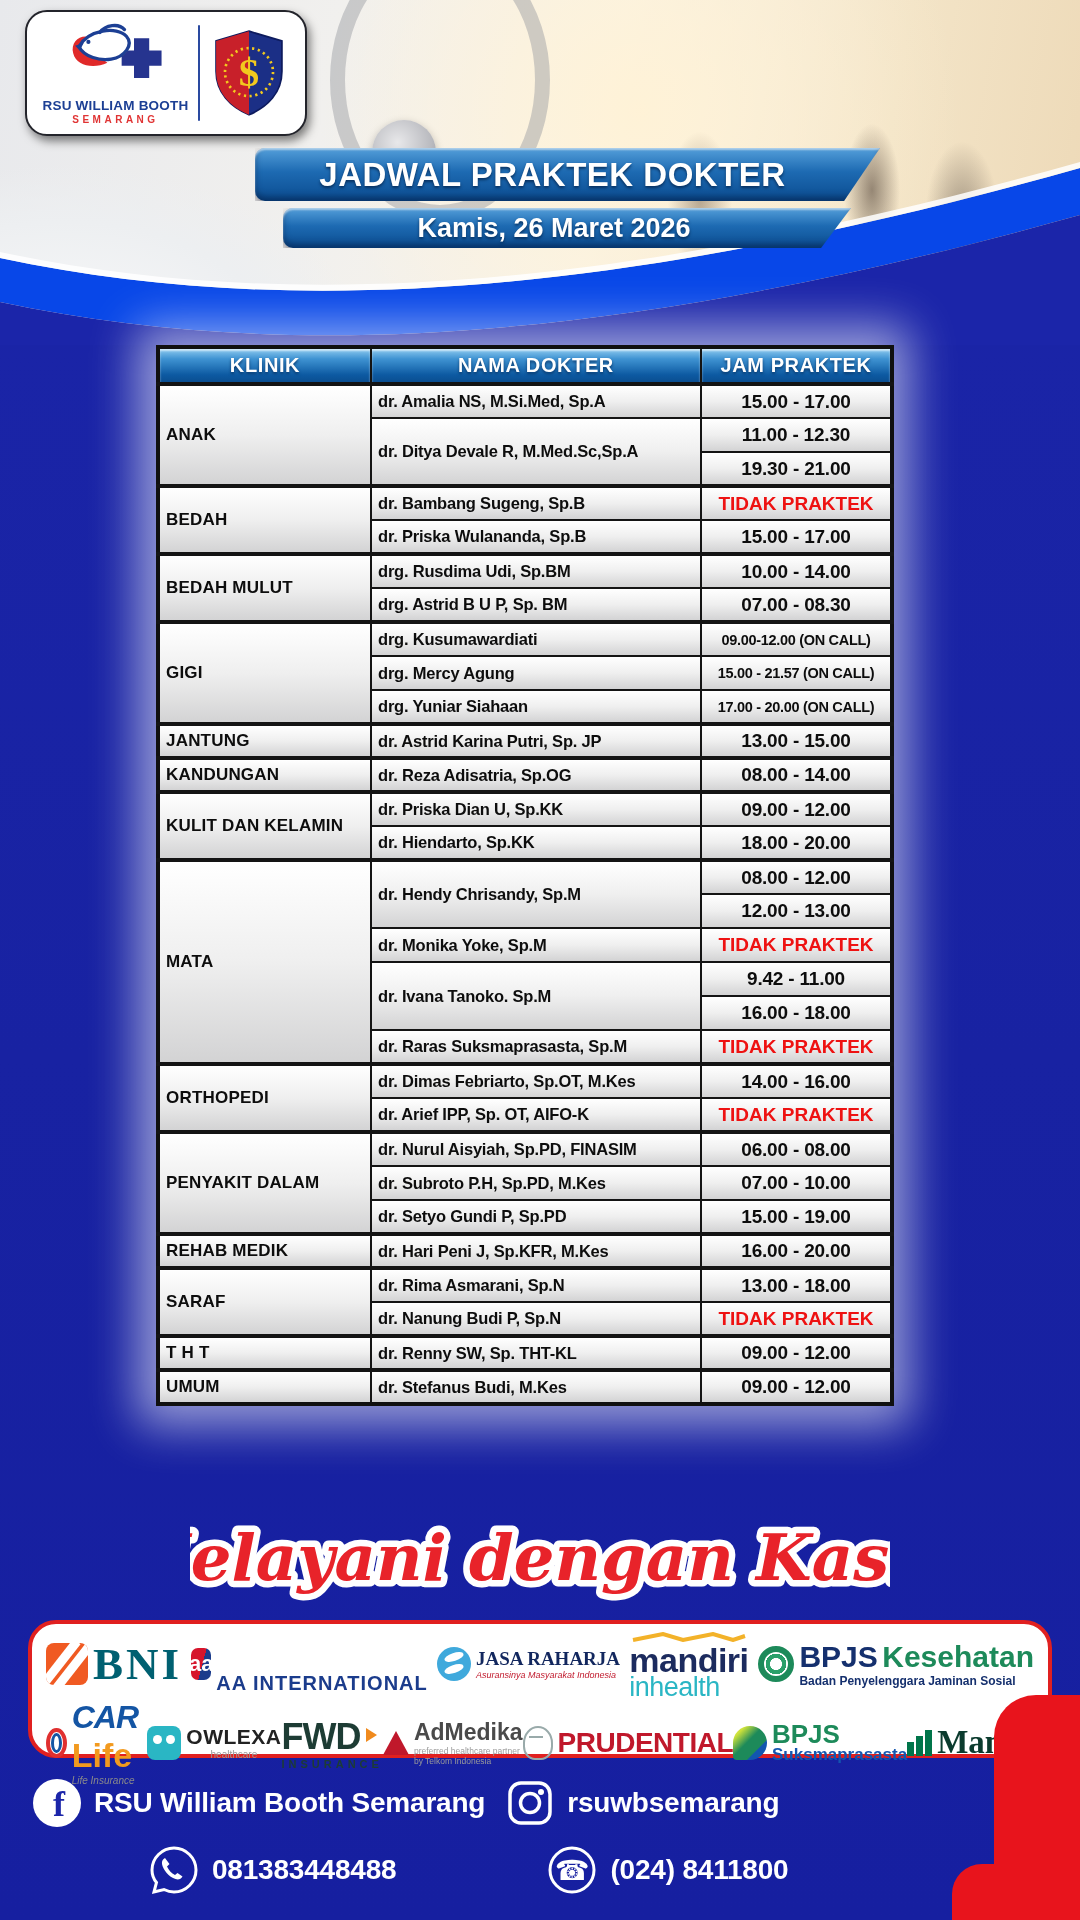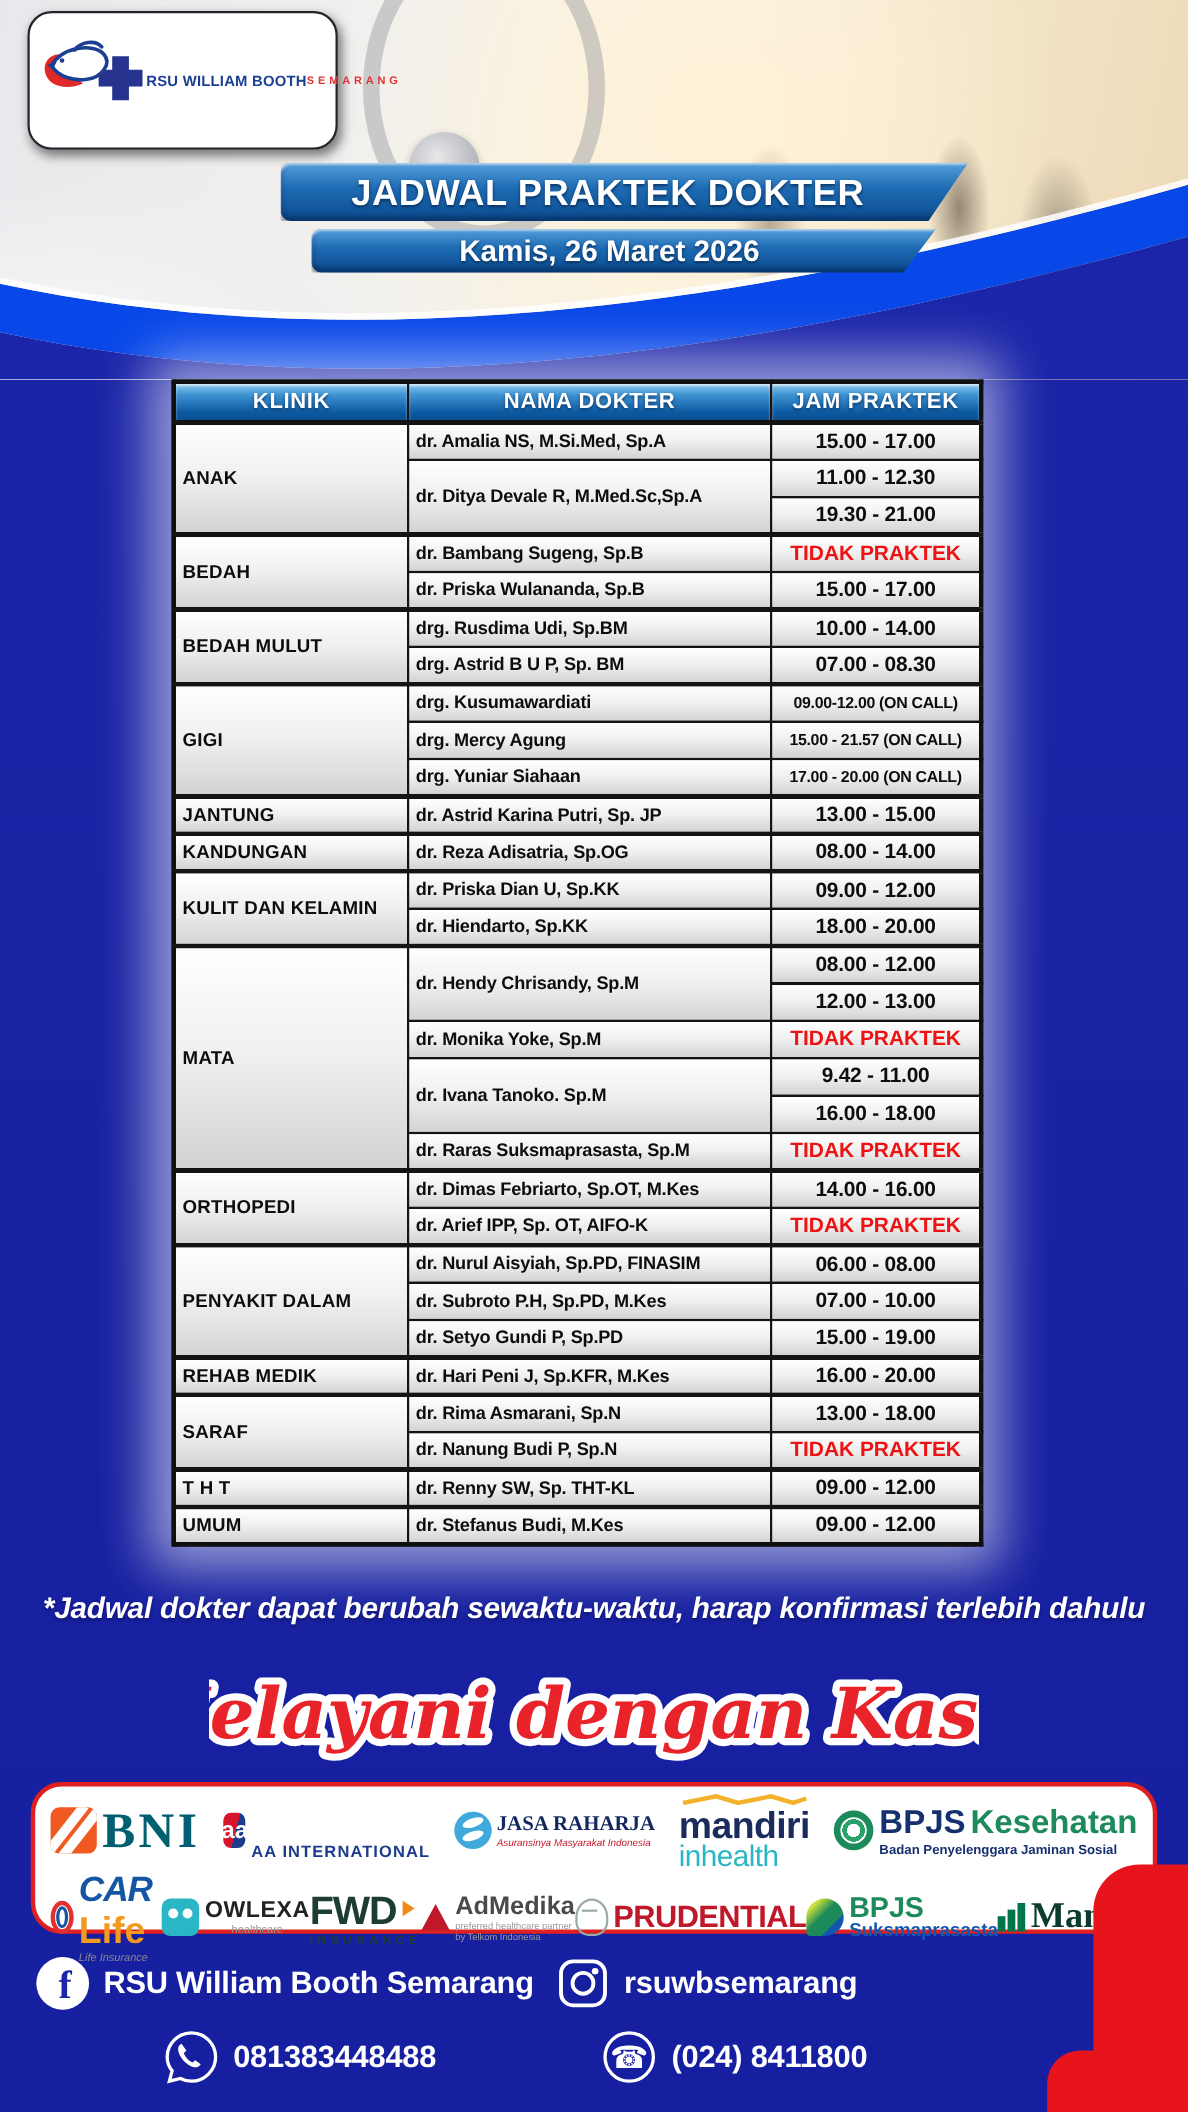--- a/index.html
+++ b/index.html
@@ -18,21 +18,21 @@
   .steth-tube{position:absolute;top:-60px;left:330px;width:190px;height:250px;
     border:15px solid rgba(150,152,160,.45);border-radius:50%;}
   .steth-head{position:absolute;top:120px;left:372px;width:64px;height:64px;border-radius:50%;
     background:radial-gradient(circle at 40% 35%, #e8e8ea 0%, #b9babf 60%, #8f9096 100%);
     box-shadow:0 3px 8px rgba(0,0,0,.25);}
   .hero-curves{position:absolute;top:0;left:0;}
   
   .logo-card{position:absolute;top:10px;left:25px;width:282px;height:126px;background:#fff;
     border-radius:22px;border:2px solid #23242b;box-shadow:3px 5px 10px rgba(0,0,0,.5);
     display:flex;align-items:center;justify-content:space-evenly;padding:4px 6px;box-sizing:border-box;}
-  .logo-left{display:flex;align-items:center;}
+  .logo-left{display:flex;flex-direction:column;align-items:center;}
   .hosp-name{font-size:13.5px;font-weight:800;color:#1c3f94;letter-spacing:.2px;white-space:nowrap;}
   .hosp-city{font-size:10px;font-weight:700;color:#e03434;letter-spacing:3.5px;margin-top:1px;}
   .vline{width:2px;height:96px;background:#2a4aa0;border-radius:1px;}
   
   .ribbon{position:absolute;color:#fff;display:flex;align-items:center;justify-content:center;
     background:linear-gradient(180deg,#549fda 0%,#1d6ab2 45%,#0b4c90 100%);
     border-radius:10px 0 0 10px;
     box-shadow:inset 0 2px 2px rgba(255,255,255,.55), inset 0 -4px 6px rgba(3,30,70,.55), 0 4px 8px rgba(0,0,25,.45);}
   .ribbon.r1{top:148px;left:255px;width:625px;height:53px;
     clip-path:polygon(0 0,100% 0,calc(100% - 36px) 100%,0 100%);
@@ -80,21 +80,21 @@
   .car-txt{font-size:32px;font-weight:900;font-style:italic;color:#1455a4;letter-spacing:-1px;}
   .life-or{font-size:34px;font-weight:700;color:#f29a1f;}
   .tiny-gray{font-size:10px;color:#8a8a8a;font-style:italic;}
   .owl-ic{width:34px;height:34px;border-radius:8px;background:#2ab6c4;position:relative;}
   .owl-ic:before{content:"";position:absolute;left:6px;top:9px;width:9px;height:9px;border-radius:50%;background:#fff;}
   .owl-ic:after{content:"";position:absolute;right:6px;top:9px;width:9px;height:9px;border-radius:50%;background:#fff;}
   .owl-txt{font-size:21px;font-weight:800;color:#222;letter-spacing:.5px;}
   .owl-sub{font-size:10px;color:#9a9a9a;text-align:center;}
   .aa-ic{width:20px;height:32px;border-radius:7px;background:linear-gradient(105deg,#d6152c 55%,#1b3c8c 55%);
     color:#fff;font-size:22px;font-weight:800;display:flex;align-items:center;justify-content:center;}
-  .aa-txt{font-size:15px;font-weight:800;color:#1b3c8c;letter-spacing:1px;margin-top:39px;}
+  .aa-txt{font-size:20px;font-weight:800;color:#1b3c8c;letter-spacing:1px;margin-top:39px;}
   .fwd-txt{font-size:36px;font-weight:800;color:#1d3c34;letter-spacing:-1px;position:relative;}
   .fwd-tri{position:absolute;right:6px;top:12px;width:0;height:0;border-left:11px solid #f08a1d;
     border-top:7px solid transparent;border-bottom:7px solid transparent;}
   .fwd-sub{font-size:11px;font-weight:700;color:#1d3c34;letter-spacing:4px;text-align:center;}
   .adm-ic{width:0;height:0;border-left:13px solid transparent;border-right:13px solid transparent;
     border-bottom:24px solid #c0182b;}
   .adm-txt{font-size:23px;font-weight:700;color:#4a4a4a;}
   .adm-sub{font-size:8.5px;color:#9a9a9a;}
   .jr-ic{width:34px;height:34px;border-radius:50%;background:#3fa9dc;position:relative;overflow:hidden;}
   .jr-ic:before{content:"";position:absolute;left:7px;top:6px;width:20px;height:8px;border-radius:50%;background:#fff;transform:rotate(-18deg);}
@@ -315,21 +315,20 @@
           </tr>
           <tr class="gstart">
             <td class="klinik" rowspan="1">UMUM</td>
             <td class="doctor" rowspan="1">dr. Stefanus Budi, M.Kes</td>
             <td class="time">09.00 - 12.00</td>
           </tr>
         </tbody>
     </table>
   </div>
 
-  <div class="disclaimer">*Jadwal dokter dapat berubah sewaktu-waktu, harap konfirmasi terlebih dahulu</div>
   <svg class="tagline" width="700" height="130" viewBox="0 0 700 130">
     <text x="350" y="88" text-anchor="middle" font-family="DejaVu Serif, serif" font-style="italic" font-weight="bold" font-size="64" fill="#e8232a" stroke="#ffffff" stroke-width="13" paint-order="stroke" stroke-linejoin="round">Melayani dengan Kasih</text>
   </svg>
 
   <div class="partners">
     <div class="prow">
       <div class="plogo">
         <div class="bni-ic"></div>
         <span class="bni-txt">BNI</span>
       </div>

